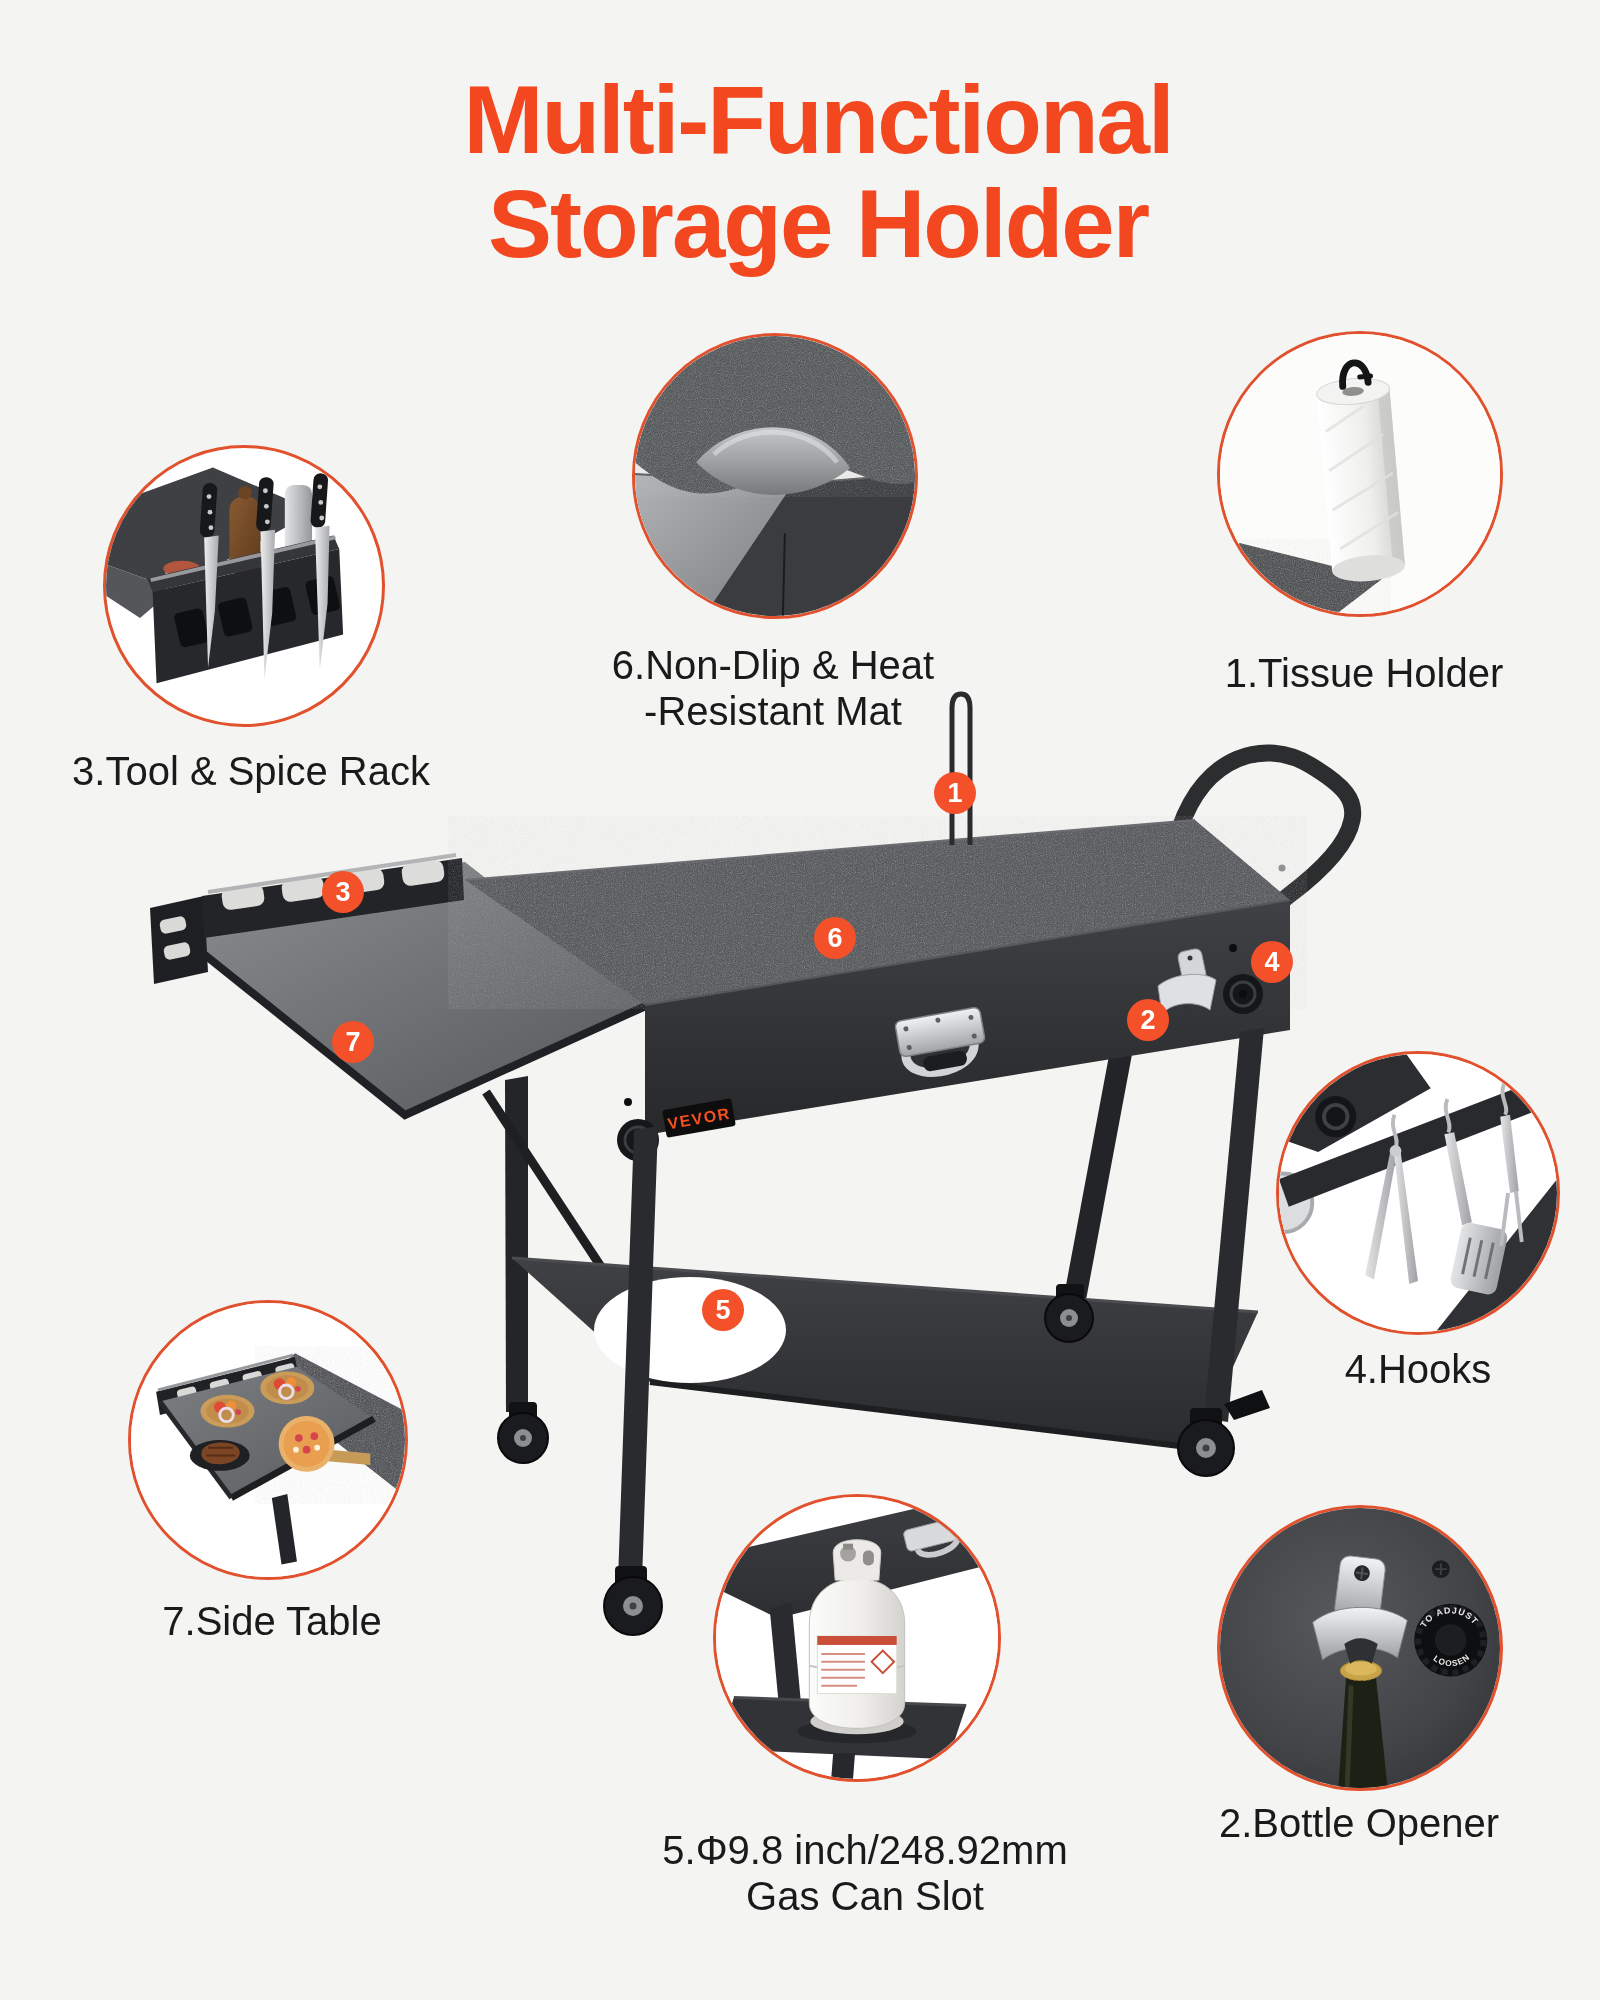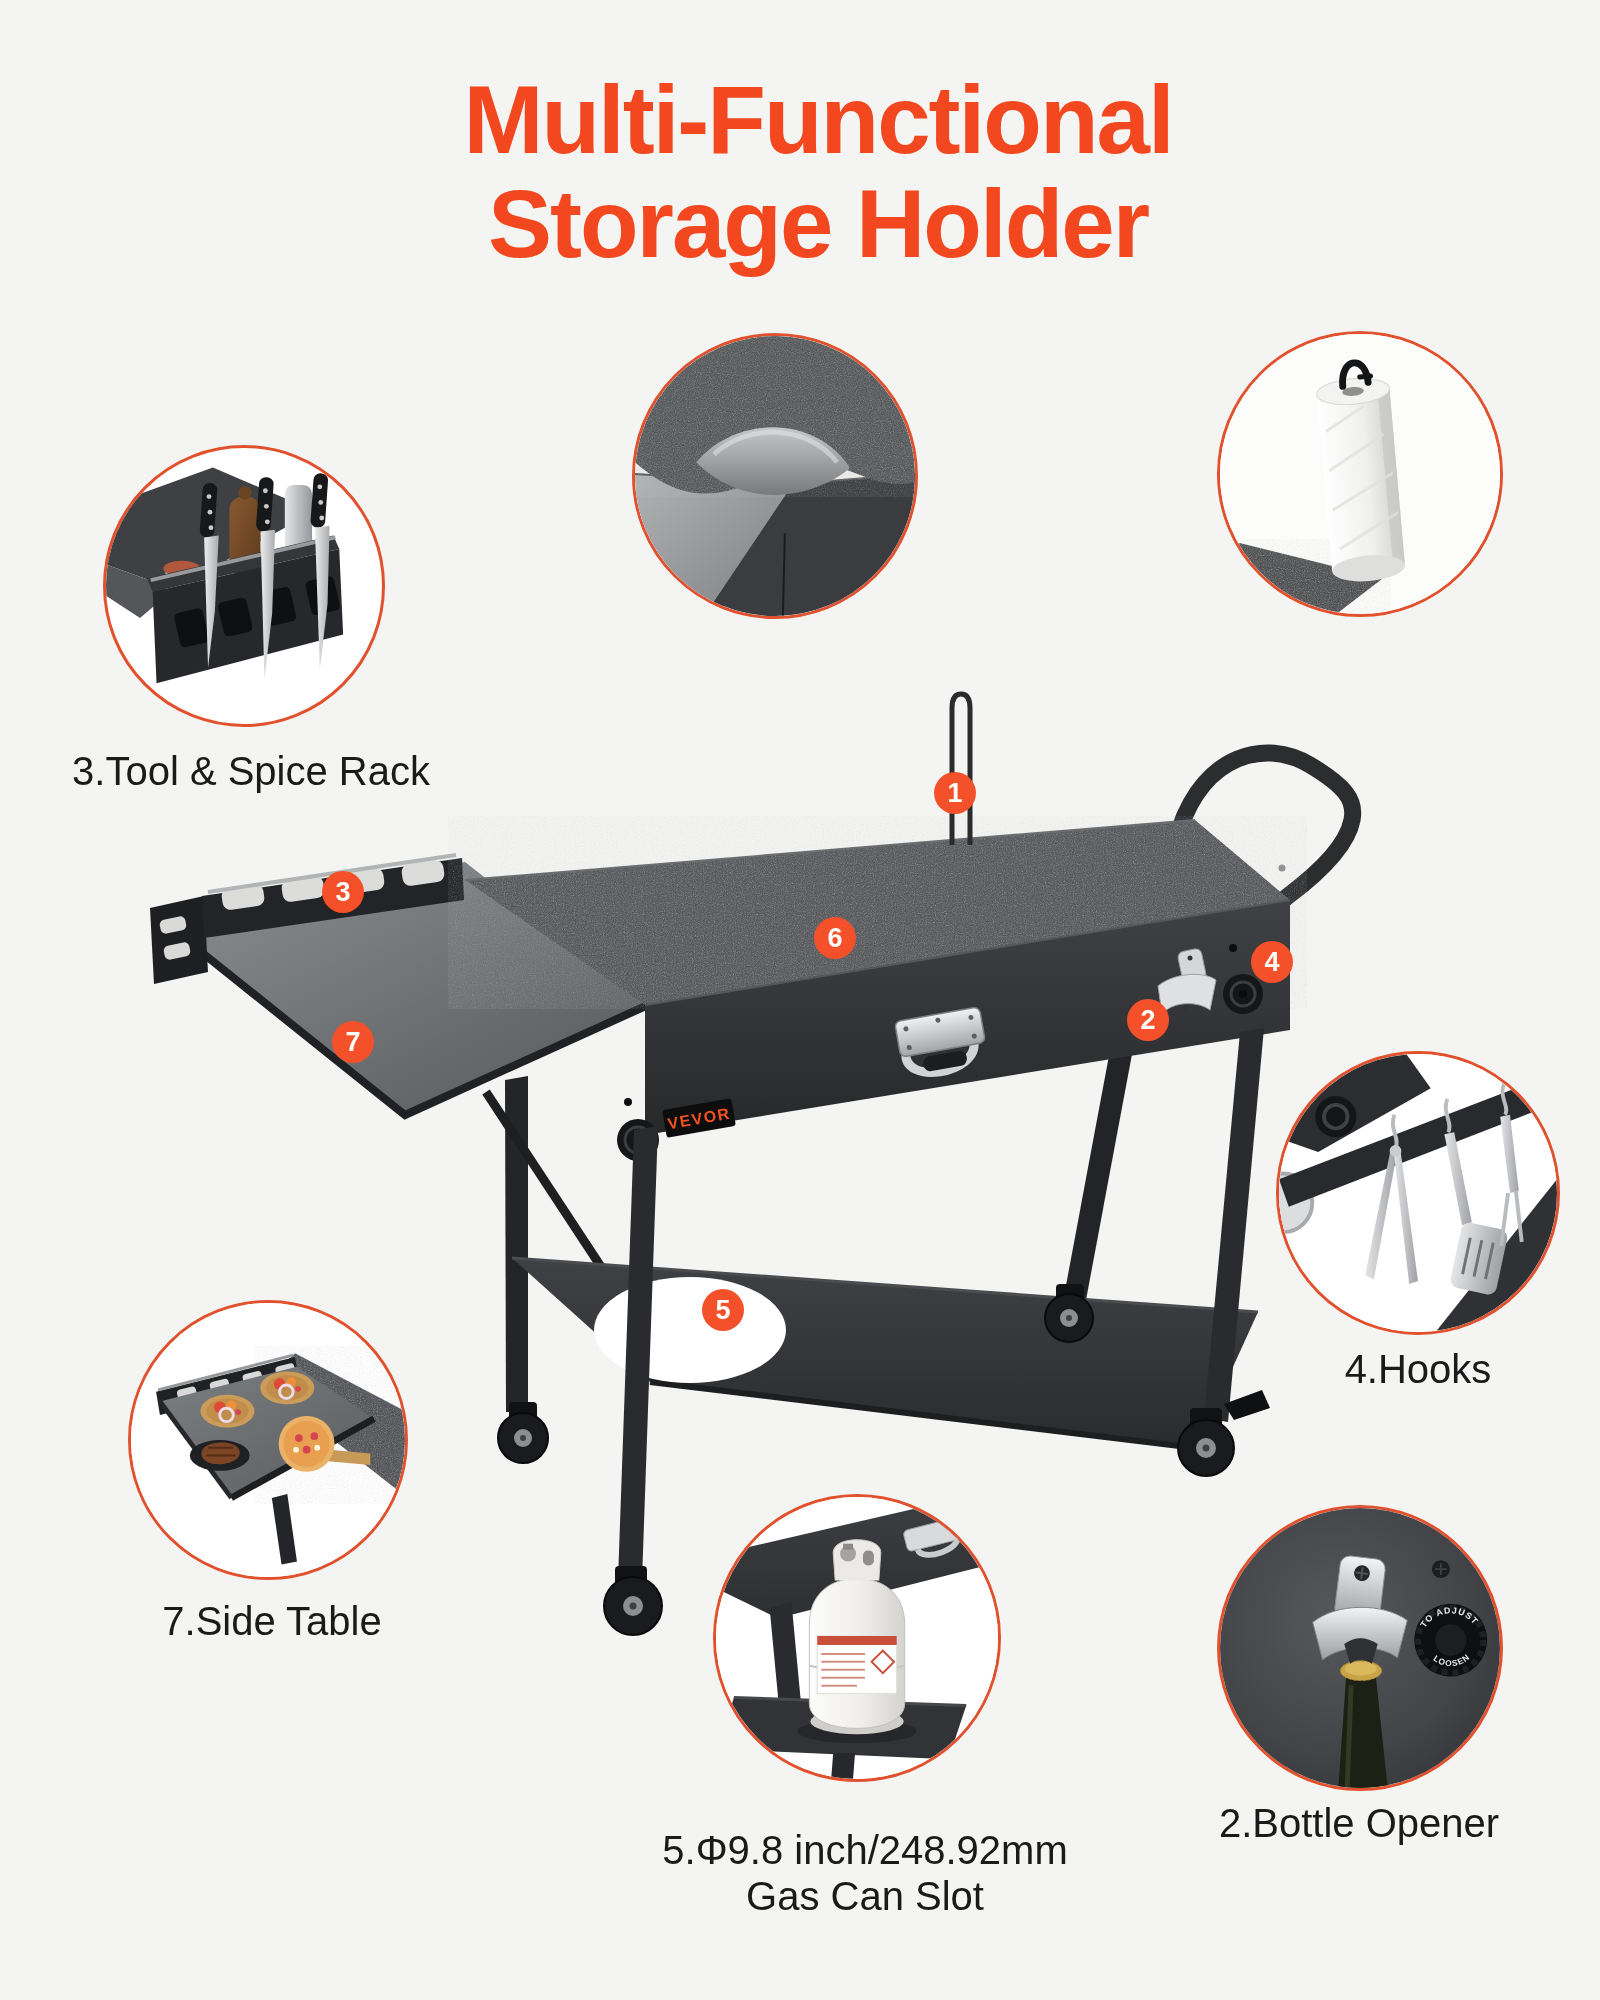--- a/index.html
+++ b/index.html
@@ -286,20 +286,24 @@
       <rect width="284" height="284" fill="#ececea"></rect>
       <polygon points="0,140 160,150 70,284 0,284" fill="url(#gMetalL)"></polygon>
       <polygon points="160,150 284,140 284,284 70,284" fill="#3a3c3f"></polygon>
       <path d="M152,200 L150,284" stroke="#1a1b1d" stroke-width="2"></path>
       <path d="M0,140 L160,150 L284,140" stroke="#55575a" stroke-width="2" fill="none"></path>
       <path d="M0,0 H284 V148 C240,160 205,118 165,130 C115,145 70,190 0,128 Z" fill="#505255" filter="url(#felt6)"></path>
       <path d="M62,128 C105,78 185,82 218,134 C185,162 115,180 62,128 Z" fill="url(#gFold)"></path>
       <path d="M80,120 C115,88 175,90 205,128" stroke="#e8e9ea" stroke-width="5" fill="none" opacity="0.5"></path>
     </svg>
   </div>
+  <div class="feature-label" style="left:773px;top:642px;">
+    <div>6.Non-Dlip &amp; Heat</div>
+    <div>-Resistant Mat</div>
+  </div>
 
   <div class="feature-circle" style="left:1217px;top:331px;width:286px;height:286px;">
     <svg viewBox="0 0 284 284">
       <defs>
         <linearGradient id="gRoll" x1="0" y1="0" x2="1" y2="0">
           <stop offset="0" stop-color="#ffffff"></stop>
             <stop offset="0.6" stop-color="#efefed"></stop>
             <stop offset="1" stop-color="#cfcfcd"></stop>
         </linearGradient>
         <filter id="felt1" x="-5%" y="-5%" width="110%" height="110%">
@@ -323,20 +327,21 @@
         <rect x="168" y="58" width="12" height="180" fill="#c6c6c4" opacity="0.7"></rect>
         <ellipse cx="143" cy="238" rx="37" ry="13" fill="#dededc"></ellipse>
         <path d="M112,96 L152,74 M112,136 L170,104 M112,176 L176,144 M116,216 L178,184" stroke="#e0e0de" stroke-width="3" opacity="0.8"></path>
         <ellipse cx="143" cy="58" rx="37" ry="13" fill="#f3f3f1" stroke="#d5d5d3"></ellipse>
         <ellipse cx="143" cy="58" rx="11" ry="4.5" fill="#8f8f8d"></ellipse>
         <path d="M133,52 C133,22 159,22 159,50" stroke="#141517" stroke-width="7" fill="none" stroke-linecap="round"></path>
         <path d="M151,44 L162,44" stroke="#141517" stroke-width="5" stroke-linecap="round"></path>
       </g>
     </svg>
   </div>
+  <div class="feature-label" style="left:1364px;top:650px;">1.Tissue Holder</div>
 
   <div class="feature-circle" style="left:1276px;top:1051px;width:284px;height:284px;">
     <svg viewBox="0 0 284 284">
       <defs>
         <linearGradient id="gTool" x1="0" y1="0" x2="1" y2="0">
             <stop offset="0" stop-color="#e4e5e7"></stop>
             <stop offset="1" stop-color="#9ea0a3"></stop>
           </linearGradient>
       </defs>
       <rect width="284" height="284" fill="#ffffff"></rect>

